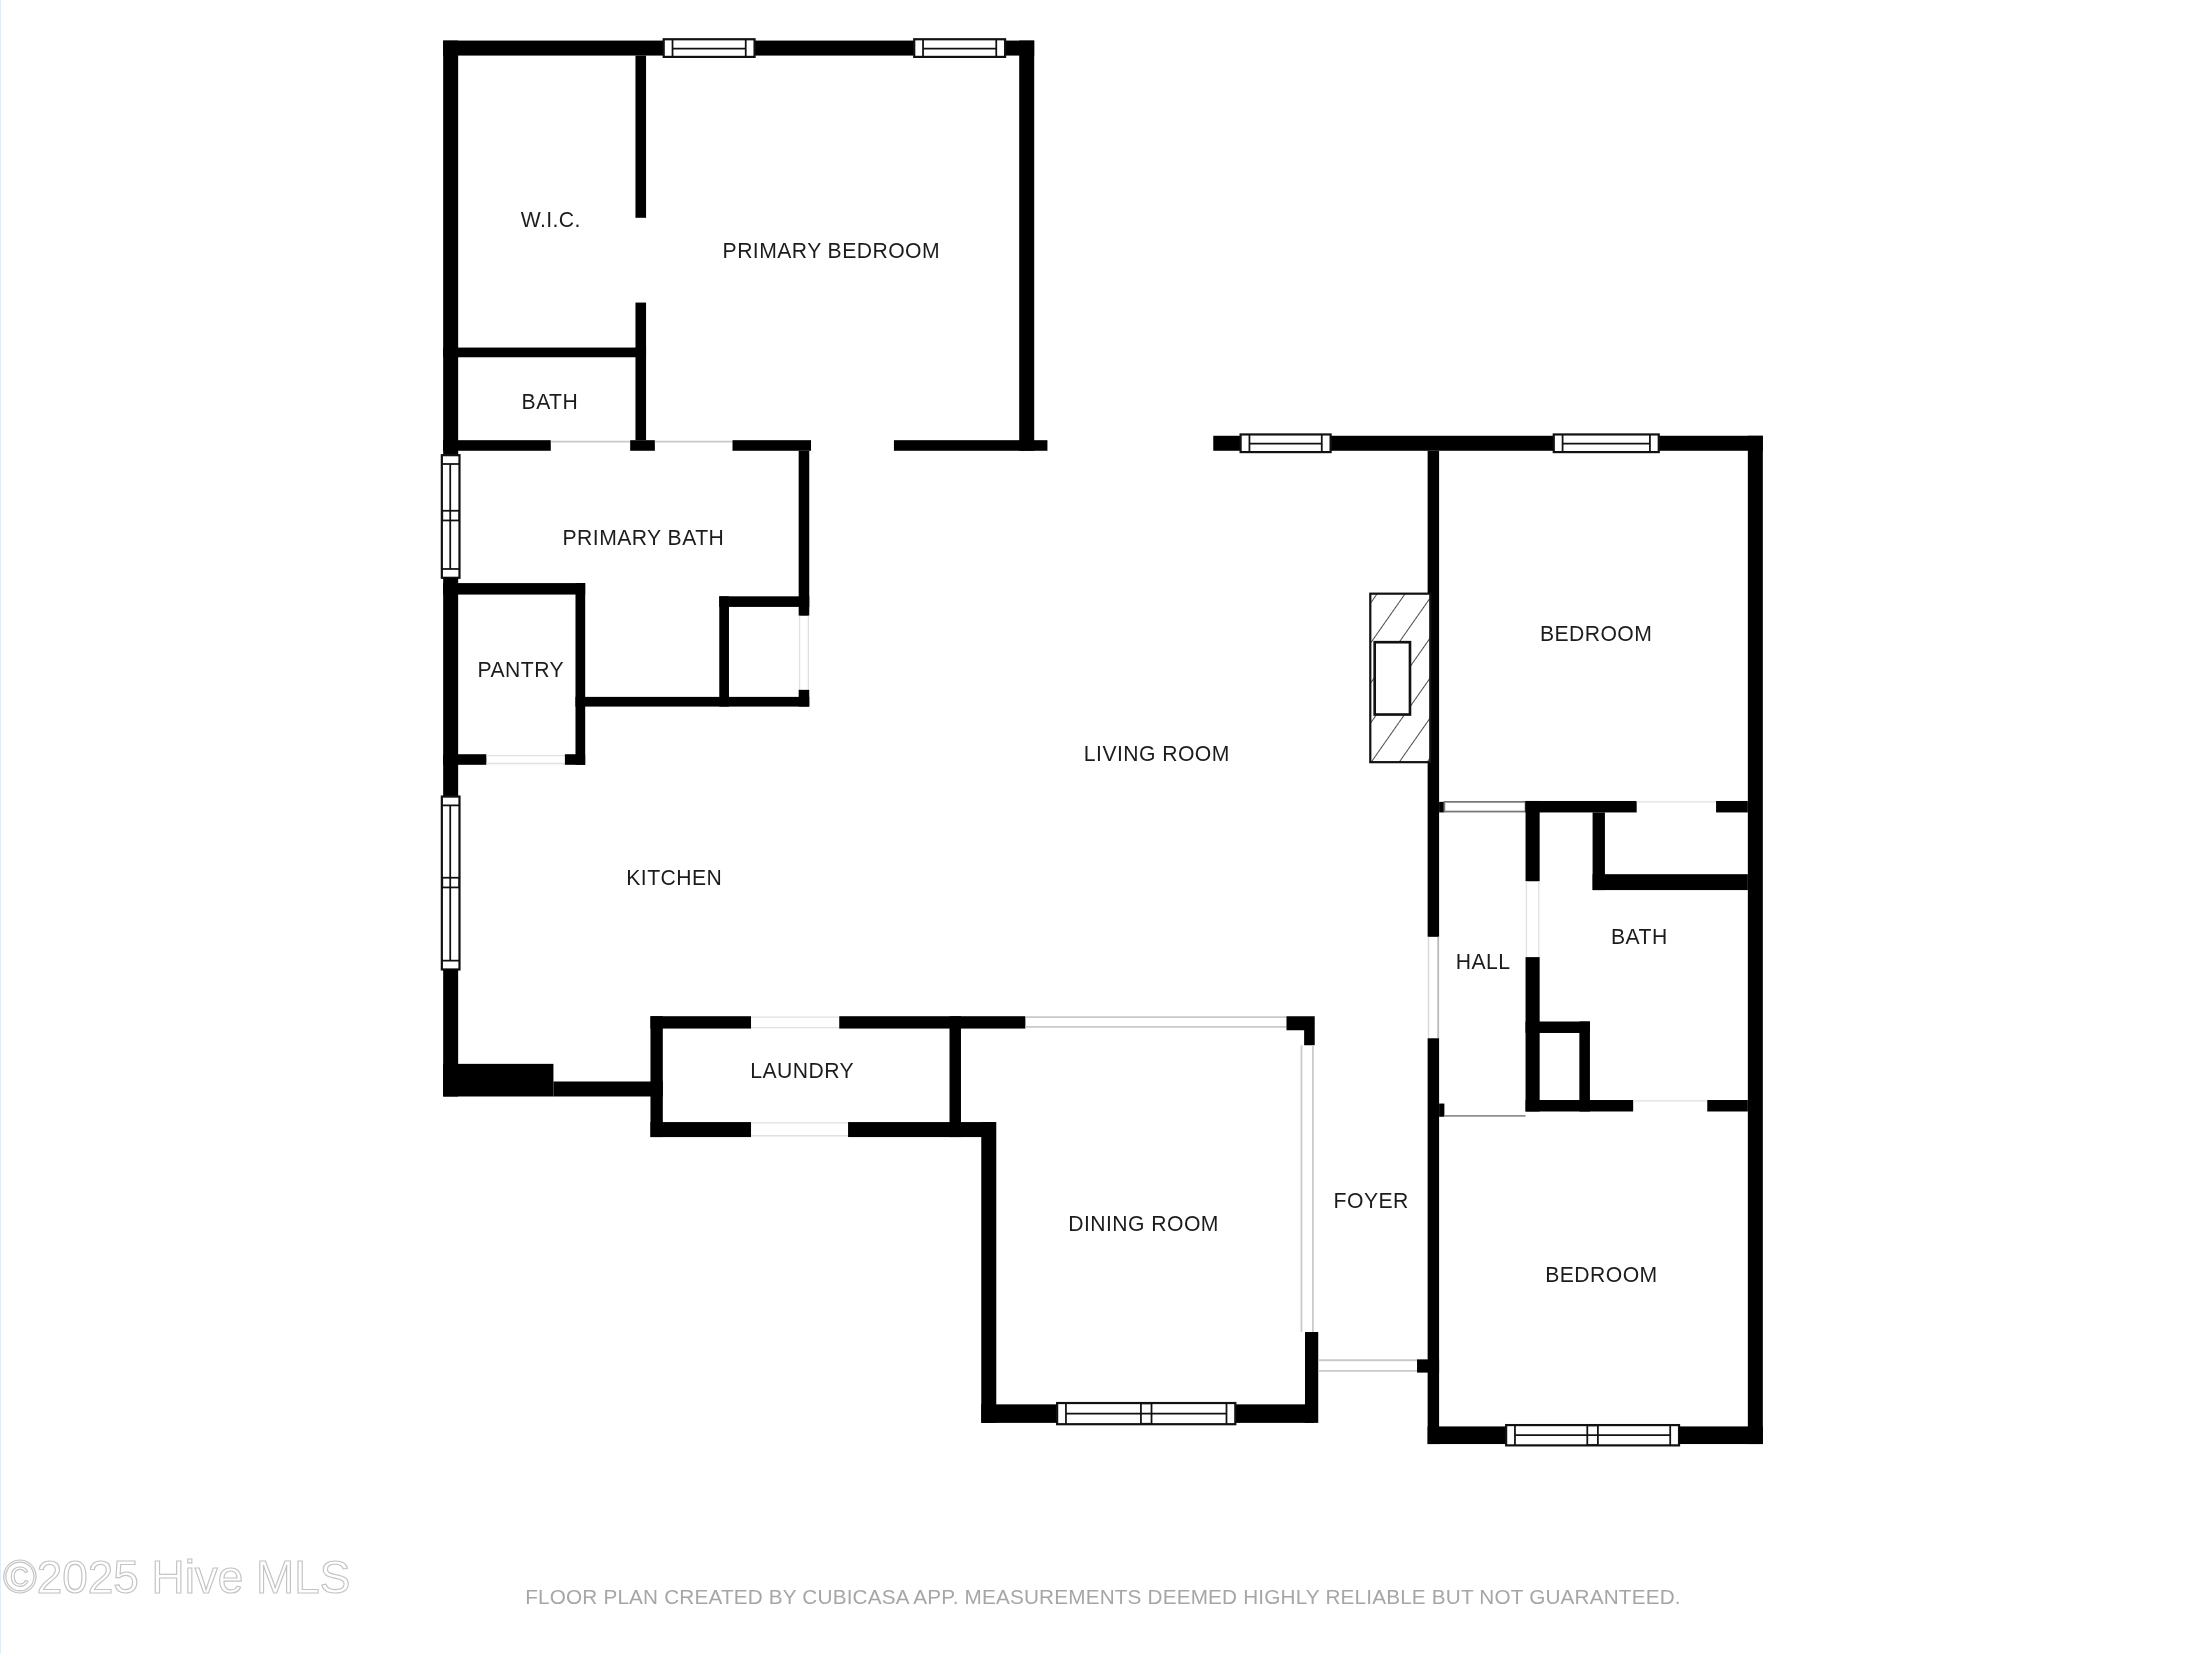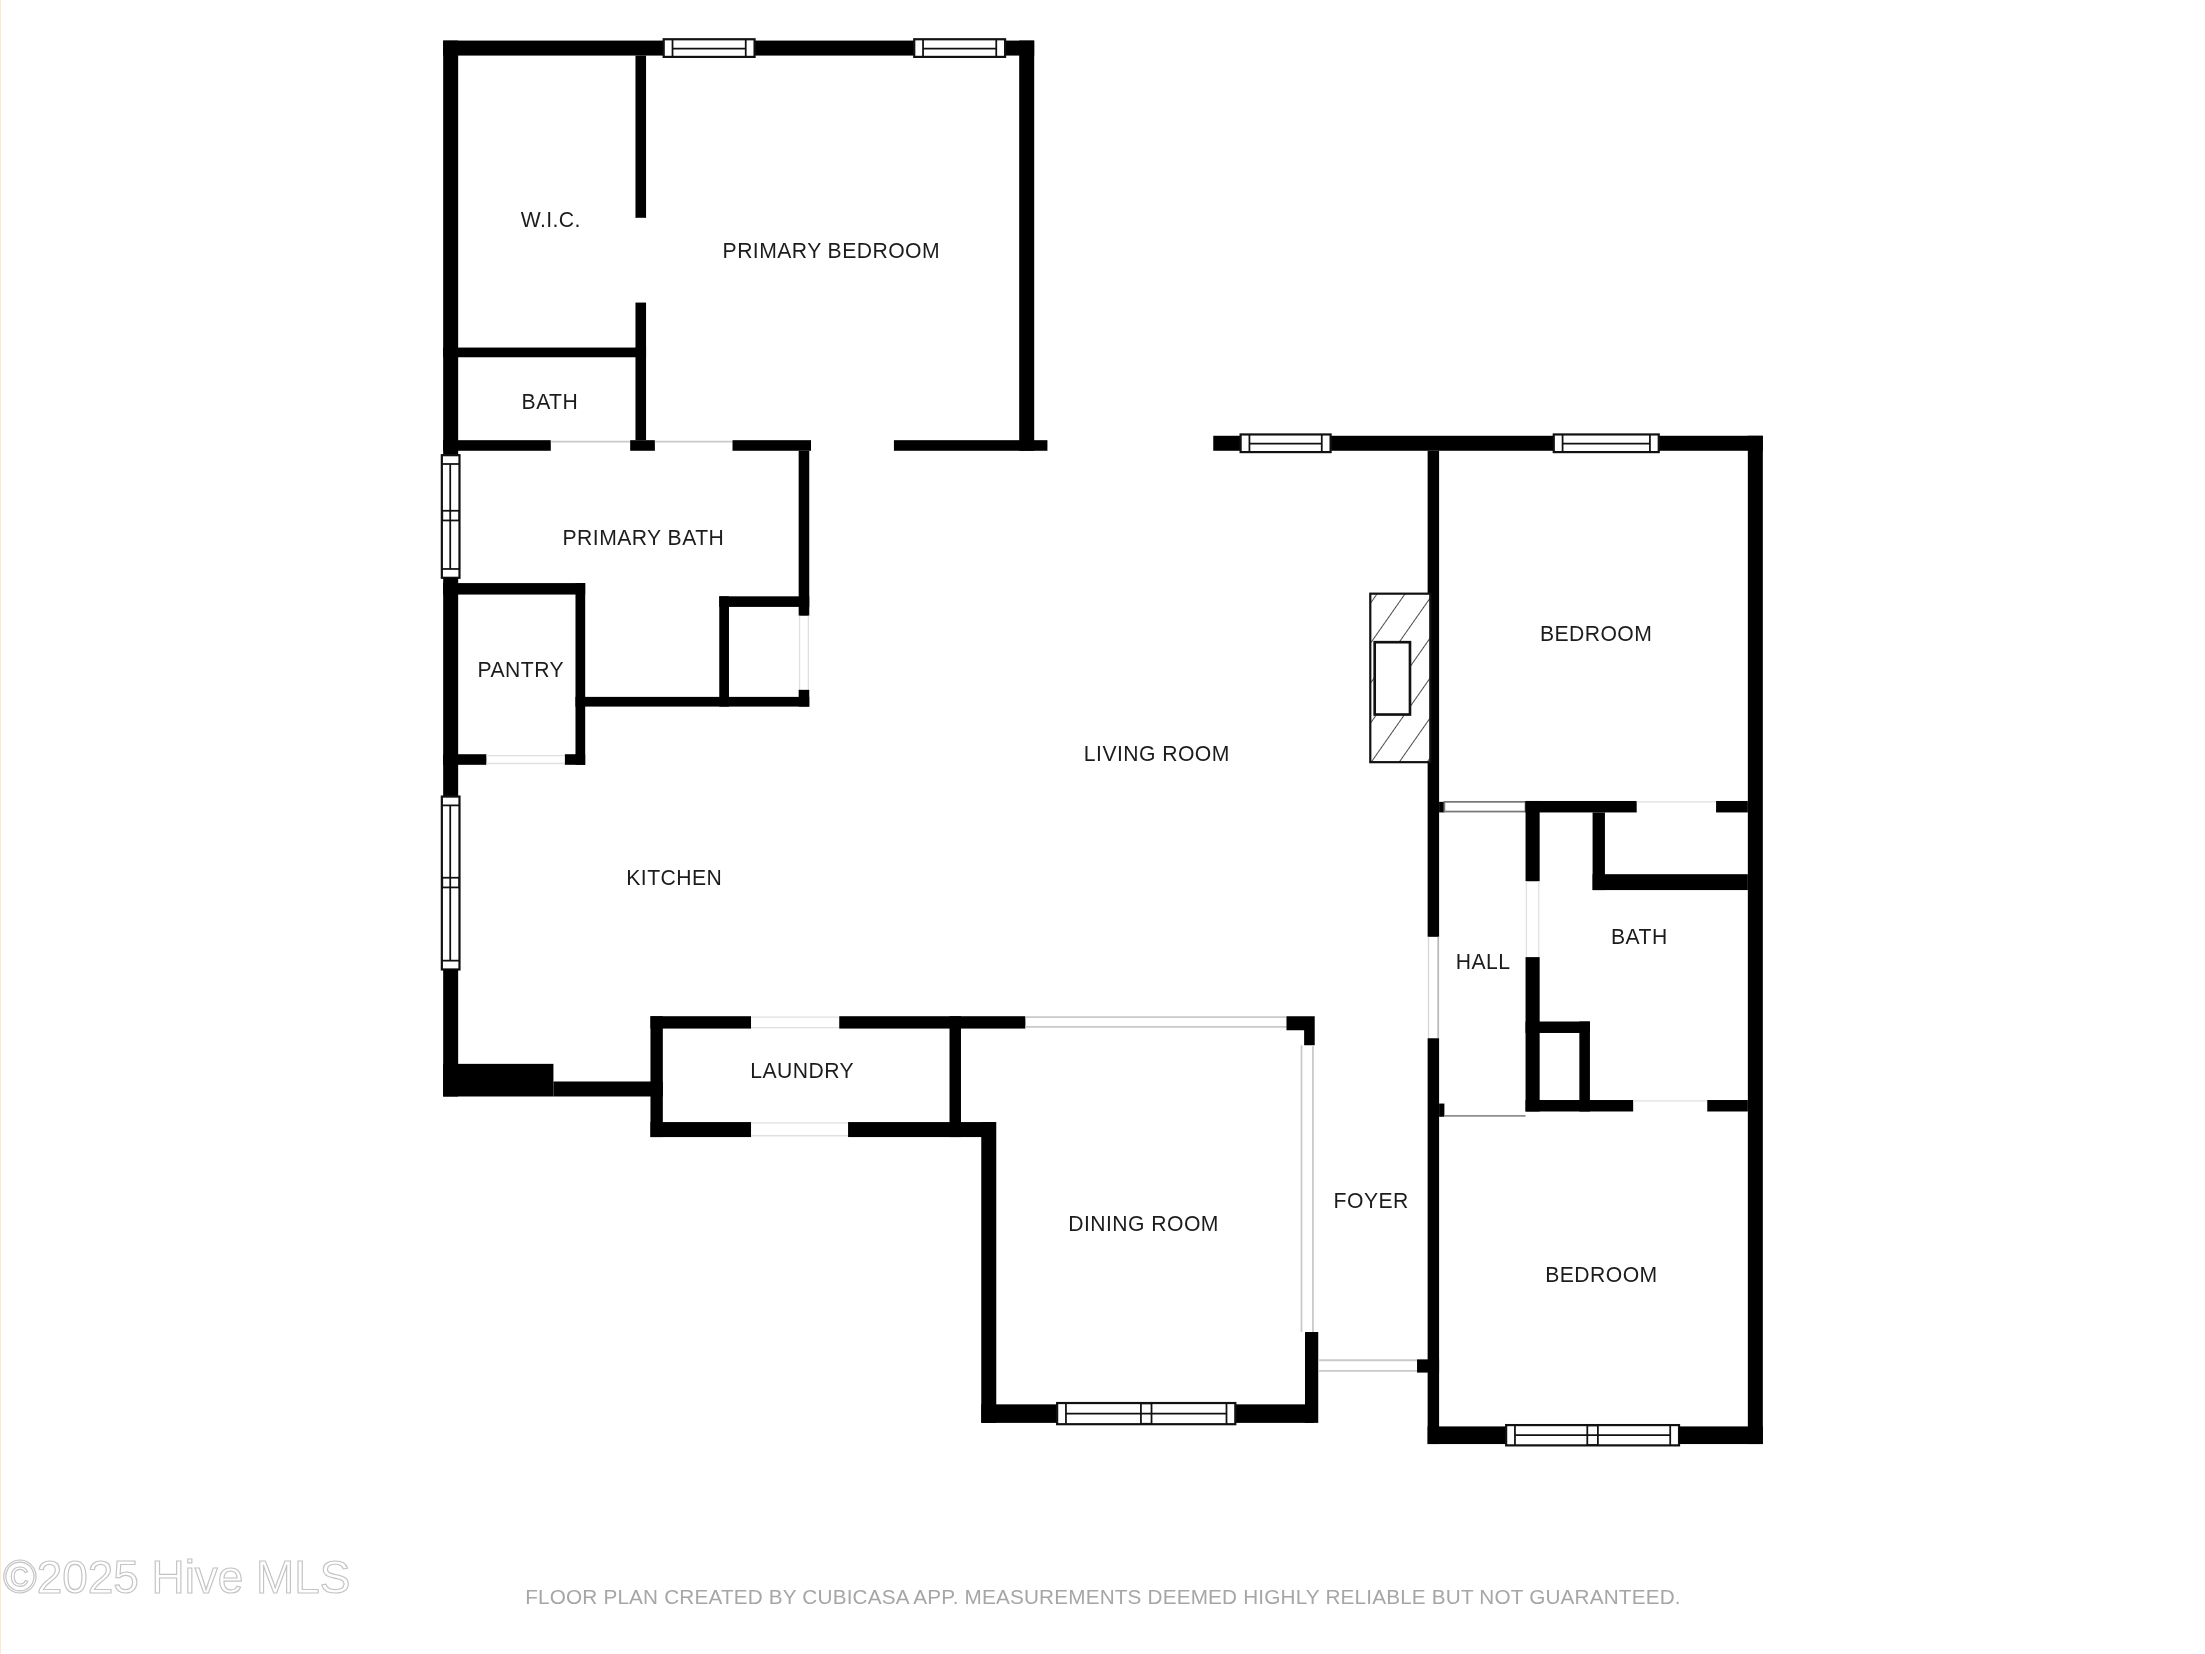--- a/index.html
+++ b/index.html
@@ -1,16 +1,16 @@
 <!DOCTYPE html>
 <html style="font-size:14px"><head>
 <meta charset="utf-8">
 <style>
   html,body{margin:0;padding:0;background:#ffffff;}
-  .page{position:relative;width:1780px;height:1654px;background:#fdba74;overflow:hidden;}
+  .page{position:relative;width:1780px;height:1654px;background:#7dd3fc;overflow:hidden;}
   svg{display:block;}
   text{font-family:"Liberation Sans",sans-serif;fill:#1c1c1c;}
   .lbl{font-size:24px;letter-spacing:0.5px;}
   .footer{font-size:23.5px;letter-spacing:0.2px;fill:#a6a6a6;}
 </style>
 </head>
 <body>
 <div class="page">
 <svg width="2206" height="1654" viewBox="0 0 2500 1875">
 <rect x="0" y="0" width="2500" height="1875" fill="#ffffff"></rect>

